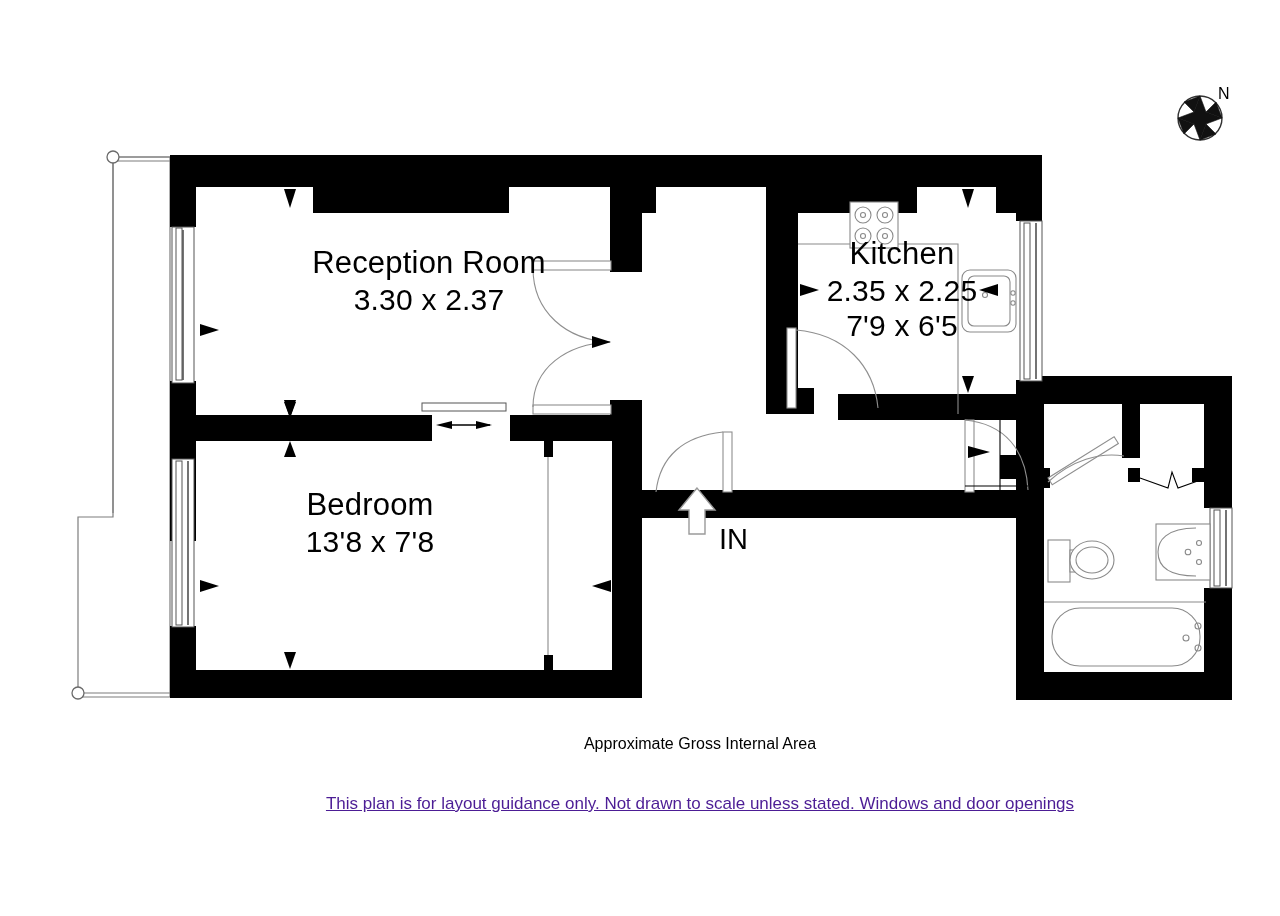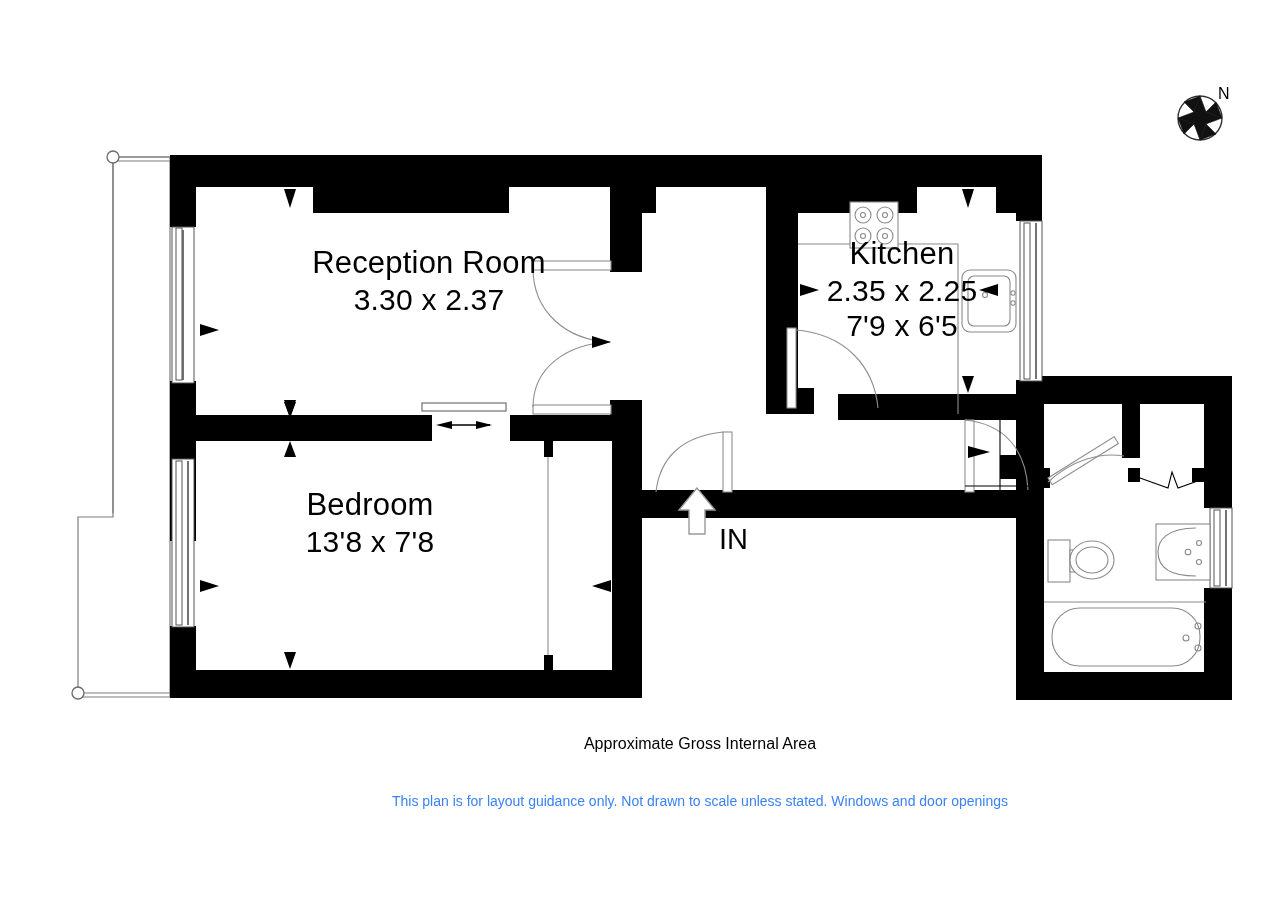--- a/index.html
+++ b/index.html
@@ -85,23 +85,24 @@
     font-size: 16px;
     line-height: 1.45;
     margin-top: 20px;
   }
   #disclaimer-block {
     position: absolute;
     left: 290px;
     top: 791px;
     width: 820px;
     text-align: center;
-    font-size: 14px;
+    font-size: 17px;
     line-height: 1.55;
-    color: #3b82f6;
+    color: #4c1d95;
+    text-decoration: underline;
   }
 </style>
 </head>
 <body>
 
 <div id="plan-root">
 
   <svg class="plan" viewBox="0 0 1280 916" xmlns="http://www.w3.org/2000/svg">
 
     <defs>

